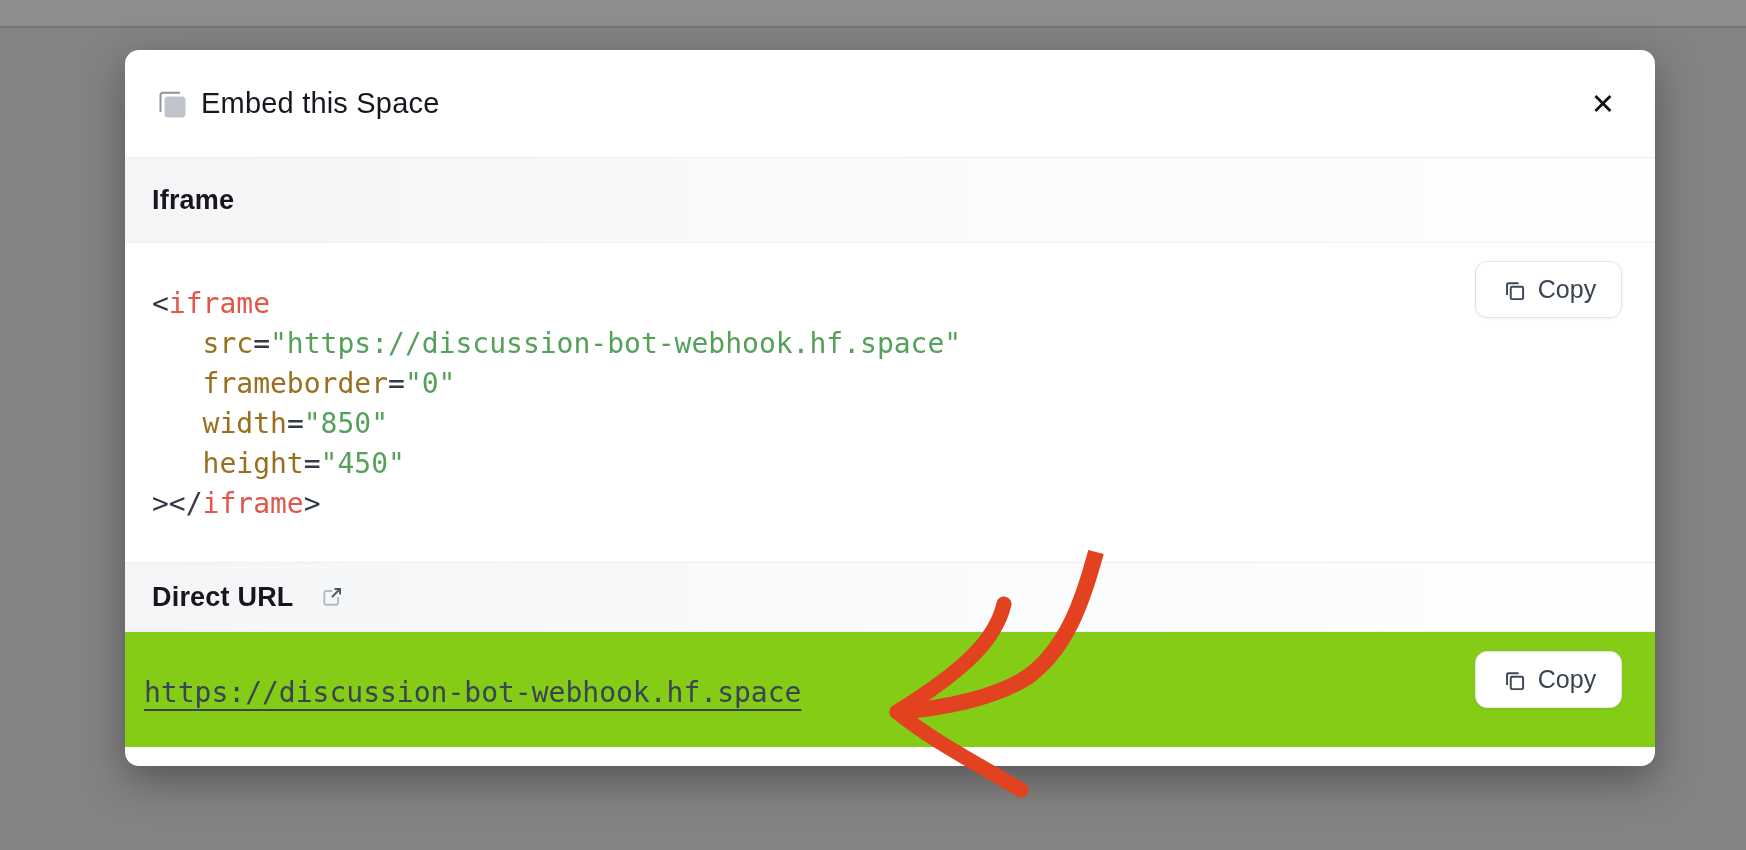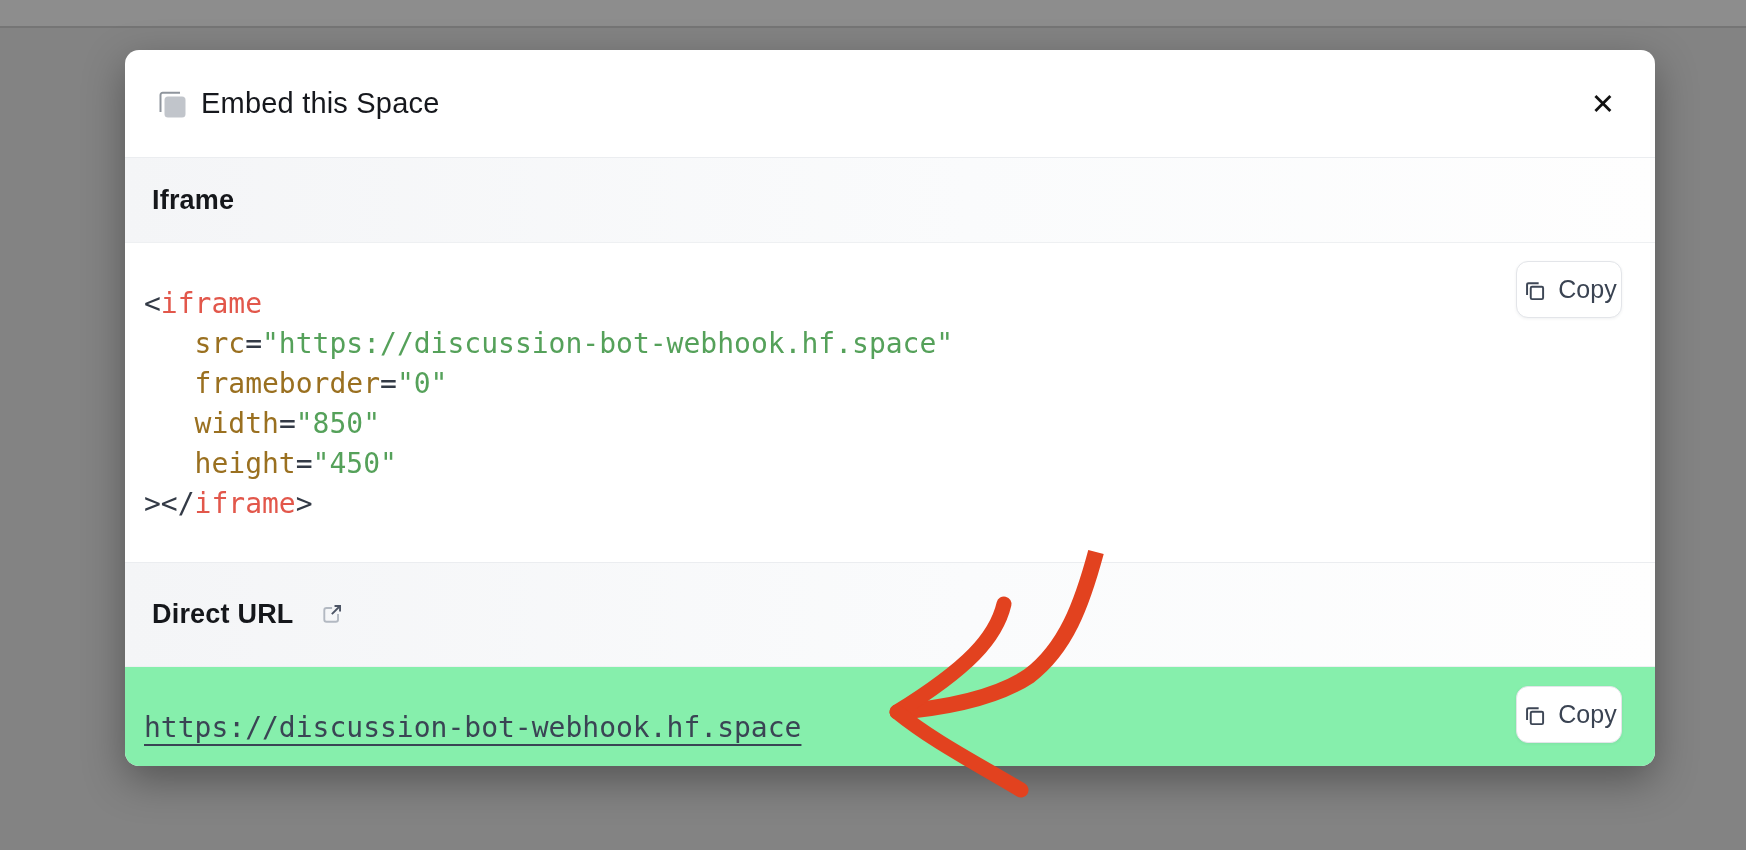--- a/index.html
+++ b/index.html
@@ -30,42 +30,42 @@
     border:none;background:transparent;font-size:29px;line-height:1;
     color:#111;cursor:pointer;padding:6px;font-family:"DejaVu Sans", sans-serif;
   }
   .band{
     display:flex;align-items:center;box-sizing:border-box;
     padding:0 32px 0 27px;
     background:linear-gradient(90deg,#f4f5f7 0%,#fafbfc 55%,#fefefe 100%);
     border-top:1px solid #ebedf0;border-bottom:1px solid #eef0f2;
   }
   .band-iframe{height:86px;}
-  .band-direct{height:105px;}
+  .band-direct{height:70px;}
   .band h2{
     margin:0;font-size:27px;font-weight:700;color:#15171b;letter-spacing:.2px;
   }
   .ext-icon{margin-left:24px;display:inline-flex;}
   .code-section{position:relative;height:319px;background:#fff;}
   pre.code{
-    margin:0;padding:41px 0 0 19px;
+    margin:0;padding:41px 0 0 27px;
     font-family:"DejaVu Sans Mono", monospace;
     font-size:28px;line-height:40px;white-space:pre;
   }
   .copy-btn{
-    position:absolute;right:33px;width:106px;height:57px;
+    position:absolute;right:33px;width:147px;height:57px;
     display:flex;align-items:center;justify-content:center;gap:11px;
     background:#fff;border:1px solid #e3e5e9;border-radius:12px;
     box-shadow:0 1px 3px rgba(40,50,70,.07);
     font-family:"Liberation Sans", sans-serif;
     font-size:25px;color:#3a4352;cursor:pointer;
   }
   .copy-btn-1{top:18px;}
   .copy-btn-2{top:19px;}
-  .url-section{position:relative;height:115px;background:#86efac;}
+  .url-section{position:relative;height:115px;background:#84cc16;}
   .direct-link{
     position:absolute;left:19px;top:41px;
     font-family:"DejaVu Sans Mono", monospace;font-size:28px;line-height:40px;
     color:#3a4454;text-decoration:underline;
     text-underline-offset:7px;text-decoration-thickness:2px;
   }
   .arrow-overlay{
     position:absolute;left:0;top:0;width:1746px;height:850px;
     pointer-events:none;z-index:10;
   }

